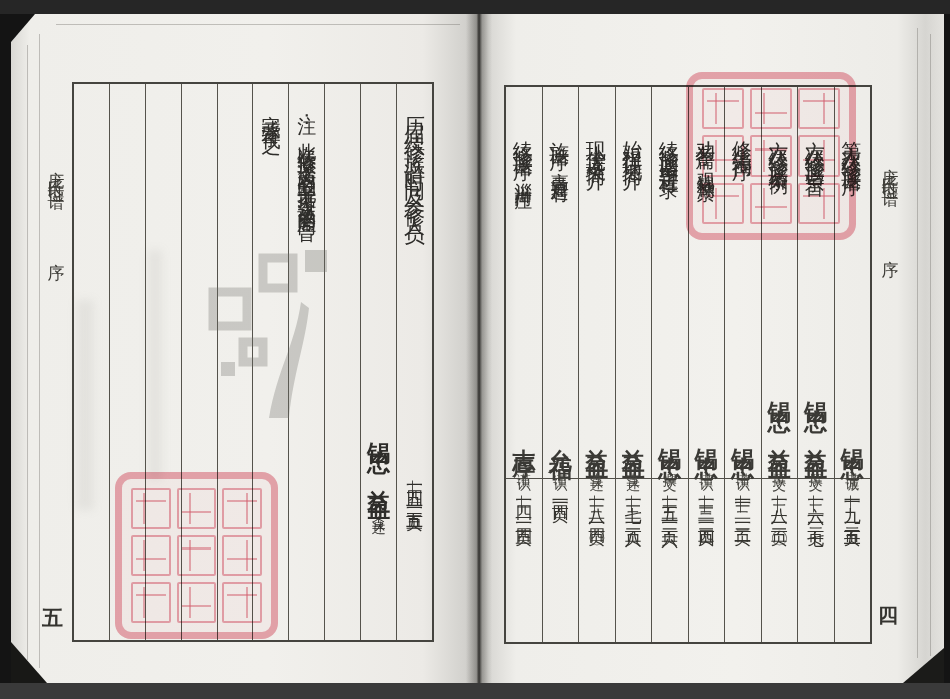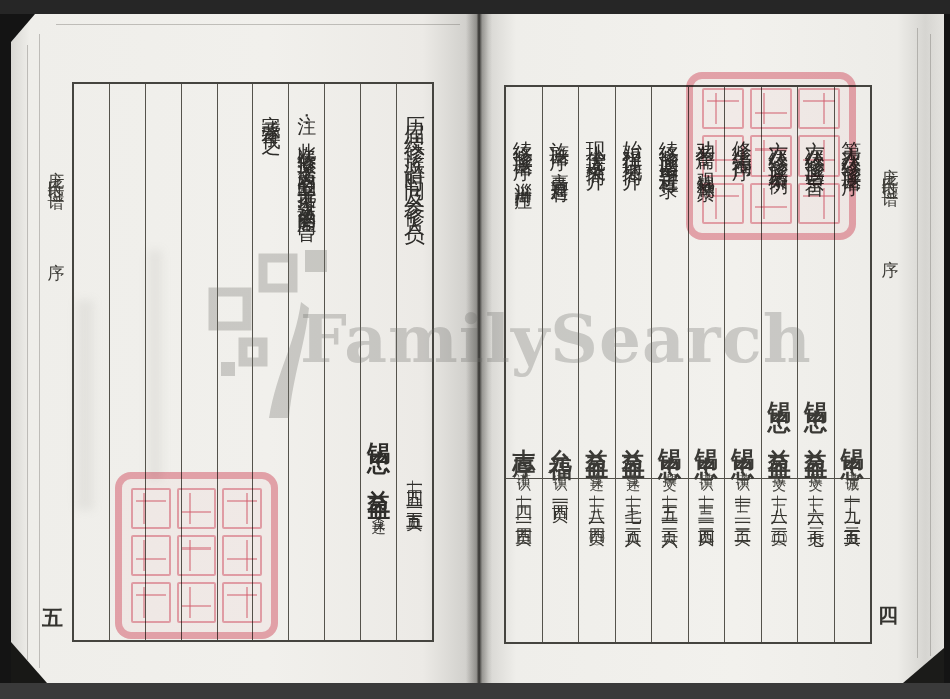--- a/index.html
+++ b/index.html
@@ -385,20 +385,19 @@
         <rect x="58" y="8" width="30" height="30"></rect>
         <rect x="38" y="92" width="20" height="20"></rect>
       </g>
       <g fill="#6e6e69">
         <rect x="100" y="0" width="22" height="22"></rect>
         <rect x="16" y="112" width="14" height="14"></rect>
       </g>
       <path d="M96 52 C 90 95, 72 120, 64 168 L 84 168 C 88 125, 100 95, 104 58 Z" fill="#6e6e69"></path>
     </svg>
   </div>
-  <div class="abs wm wm-text" style="left:300px;top:300px;">FamilySearch</div>
 
   <div class="abs strip-top"></div>
   <div class="abs strip-bottom"></div>
   <div class="abs corner-tl"></div>
   <div class="abs corner-bl"></div>
   <div class="abs corner-br"></div>
 </div>
 
 </body></html>

